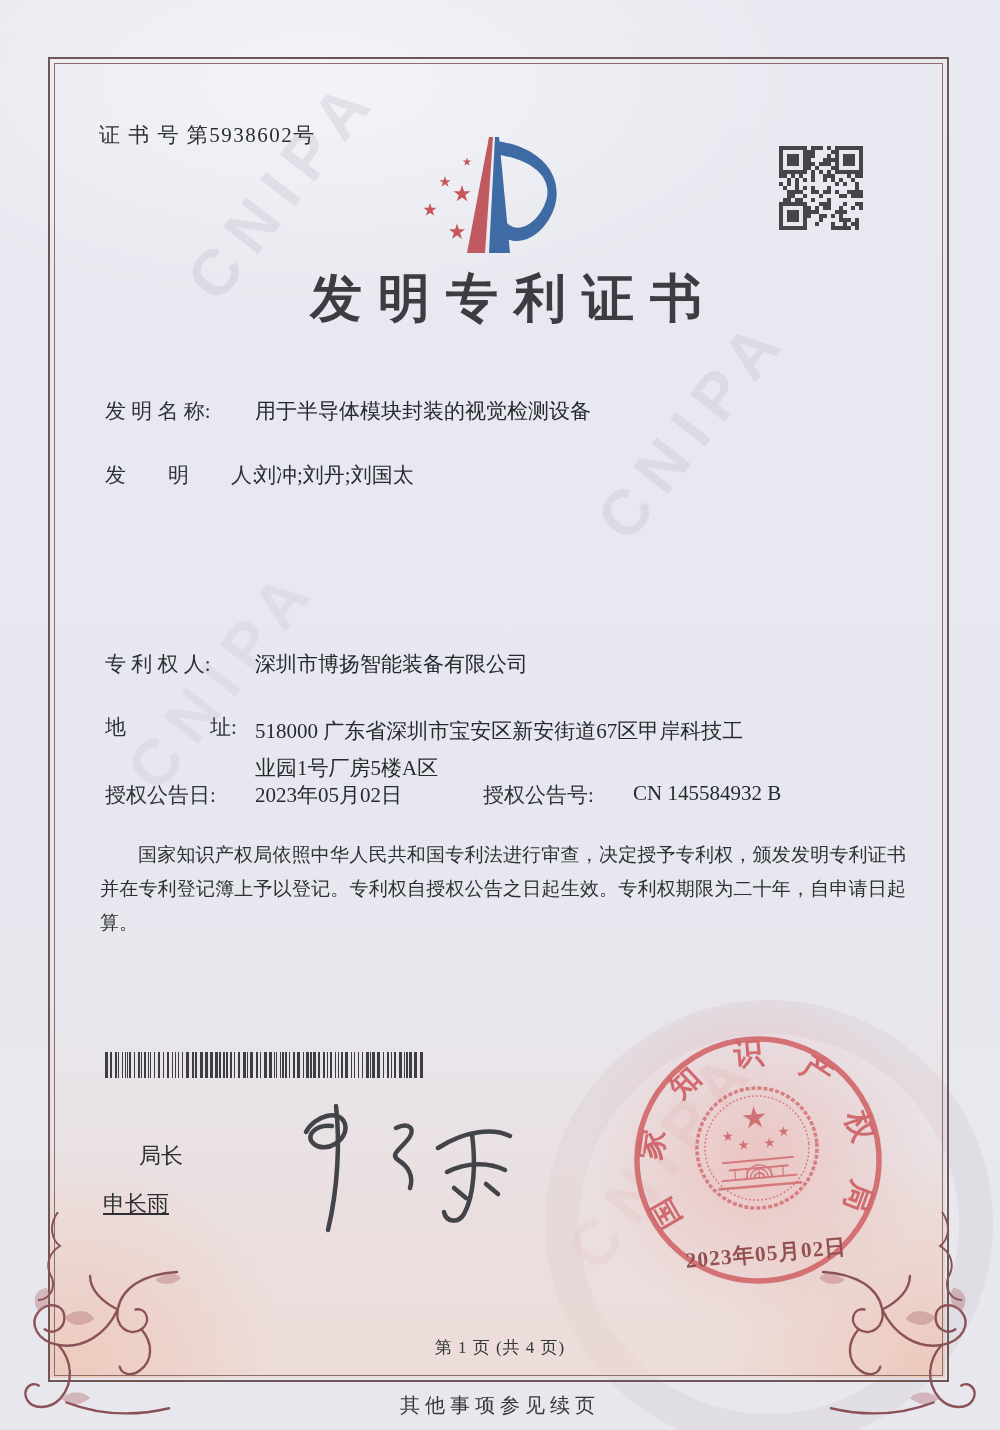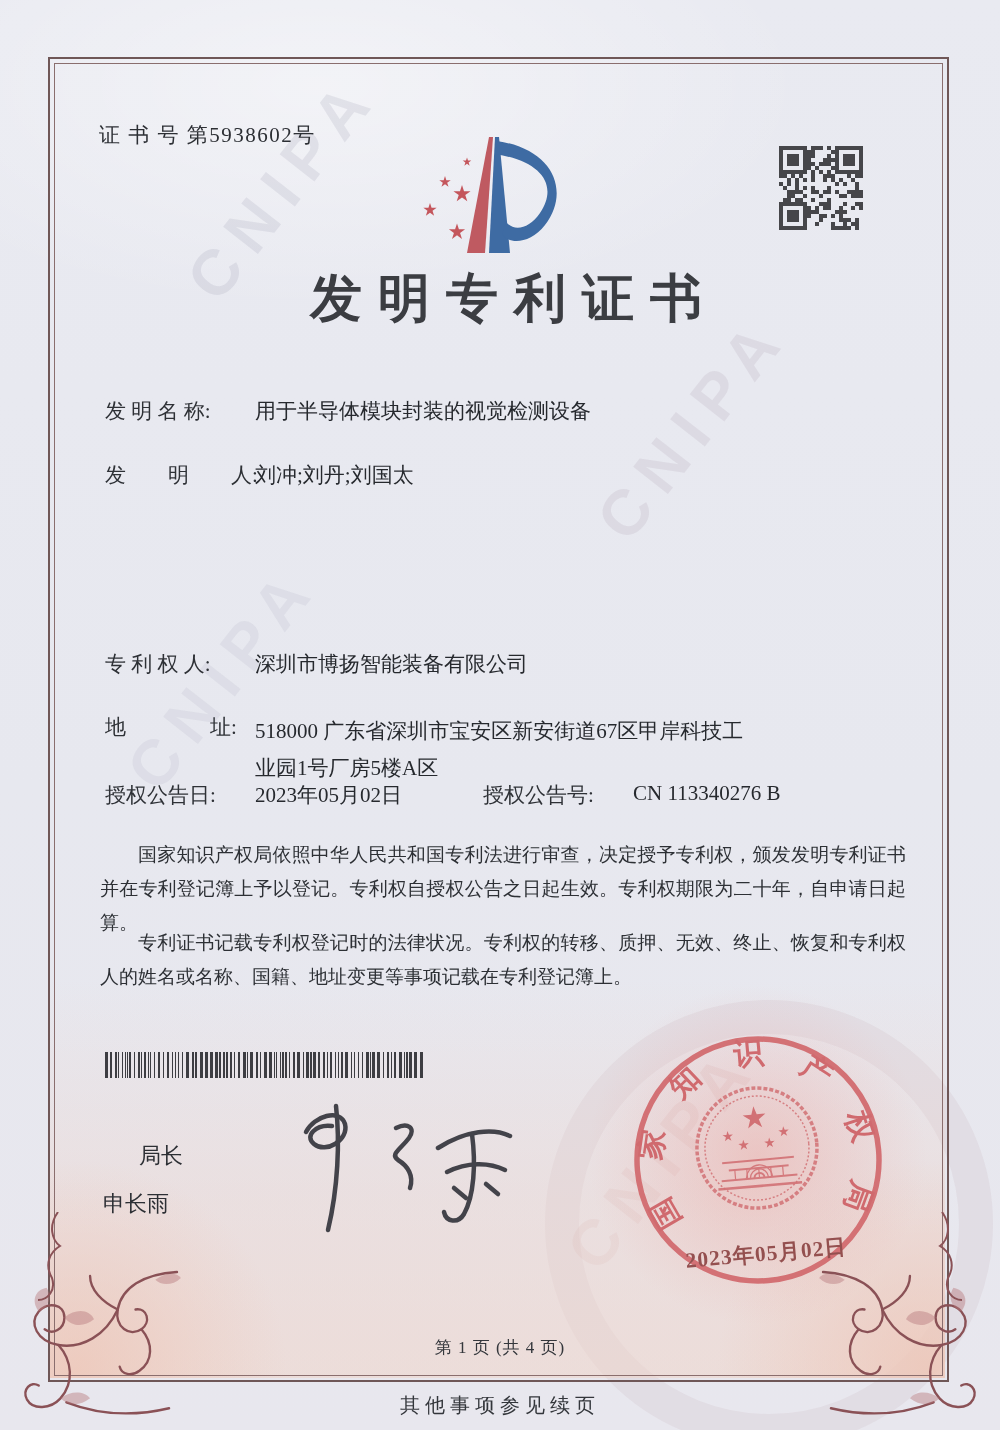--- a/index.html
+++ b/index.html
@@ -42,21 +42,21 @@
   .fvalue{display:inline-block;color:#26292e;vertical-align:top;}
   .addr .fvalue{white-space:normal;width:505px;line-height:37px;}
   .pair2{position:absolute;left:378px;top:0;}
   .para{position:absolute;left:100px;width:806px;font-size:19px;line-height:34px;
     text-align:justify;text-indent:2em;color:#2d3035;margin:0;font-family:Liberation Serif, serif;}
 
   .barcode{position:absolute;left:105px;top:1052px;}
   .bureau-title{position:absolute;left:103px;top:1141px;font-size:22px;
     font-family:"Liberation Sans","DejaVu Sans",sans-serif;color:#2c2f34;margin-left:36px;}
   .bureau-name{position:absolute;left:103px;top:1189px;font-size:22px;
-    font-family:"Liberation Sans","DejaVu Sans",sans-serif;color:#2c2f34;}
+    font-family:"Liberation Sans","DejaVu Sans",sans-serif;color:#2c2f34;text-decoration:underline;}
   .signature{position:absolute;left:248px;top:1096px;}
   .seal{position:absolute;left:628px;top:1030px;transform:rotate(-5deg);opacity:.92;}
   .seal text{font-family:"Liberation Serif","DejaVu Serif",serif;}
   .page-info{position:absolute;left:50%;top:1336px;transform:translateX(-50%);
     font-size:17px;letter-spacing:1px;color:#34373c;}
   .cont-note{position:absolute;left:50%;top:1392px;transform:translateX(-50%);
     font-size:20px;letter-spacing:5px;color:#33363b;white-space:nowrap;}
 
   .orn{position:absolute;z-index:2;pointer-events:none;}
   .orn-bl{left:6px;top:1268px;}
@@ -285,25 +285,24 @@
       <span class="flabel">发 明 名 称:</span><span class="fvalue">用于半导体模块封装的视觉检测设备</span>
     </div>
     <div class="field" style="top:650px">
       <span class="flabel">专 利 权 人:</span><span class="fvalue">深圳市博扬智能装备有限公司</span>
     </div>
     <div class="field addr" style="top:713px">
       <span class="flabel">地　　　　址:</span><span class="fvalue">518000 广东省深圳市宝安区新安街道67区甲岸科技工业园1号厂房5楼A区</span>
     </div>
     <div class="field" style="top:781px">
       <span><span class="flabel">授权公告日:</span><span class="fvalue">2023年05月02日</span></span>
-      <span class="pair2"><span class="flabel">授权公告号:</span><span class="fvalue">CN 113340276 B</span></span>
+      <span class="pair2"><span class="flabel">授权公告号:</span><span class="fvalue">CN 145584932 B</span></span>
     </div>
 
     <p class="para" style="top:838px">国家知识产权局依照中华人民共和国专利法进行审查，决定授予专利权，颁发发明专利证书并在专利登记簿上予以登记。专利权自授权公告之日起生效。专利权期限为二十年，自申请日起算。</p>
-    <p class="para" style="top:926px">专利证书记载专利权登记时的法律状况。专利权的转移、质押、无效、终止、恢复和专利权人的姓名或名称、国籍、地址变更等事项记载在专利登记簿上。</p>
 
     <svg class="barcode" id="barcode" width="320" height="26" viewBox="0 0 320 26">
         <rect x="0" y="0" width="3" height="26" fill="#3d3d42"></rect>
         <rect x="5" y="0" width="2" height="26" fill="#3d3d42"></rect>
         <rect x="10" y="0" width="2" height="26" fill="#3d3d42"></rect>
         <rect x="13" y="0" width="1" height="26" fill="#3d3d42"></rect>
         <rect x="17" y="0" width="1" height="26" fill="#3d3d42"></rect>
         <rect x="20" y="0" width="1" height="26" fill="#3d3d42"></rect>
         <rect x="22" y="0" width="1" height="26" fill="#3d3d42"></rect>
         <rect x="24" y="0" width="2" height="26" fill="#3d3d42"></rect>

